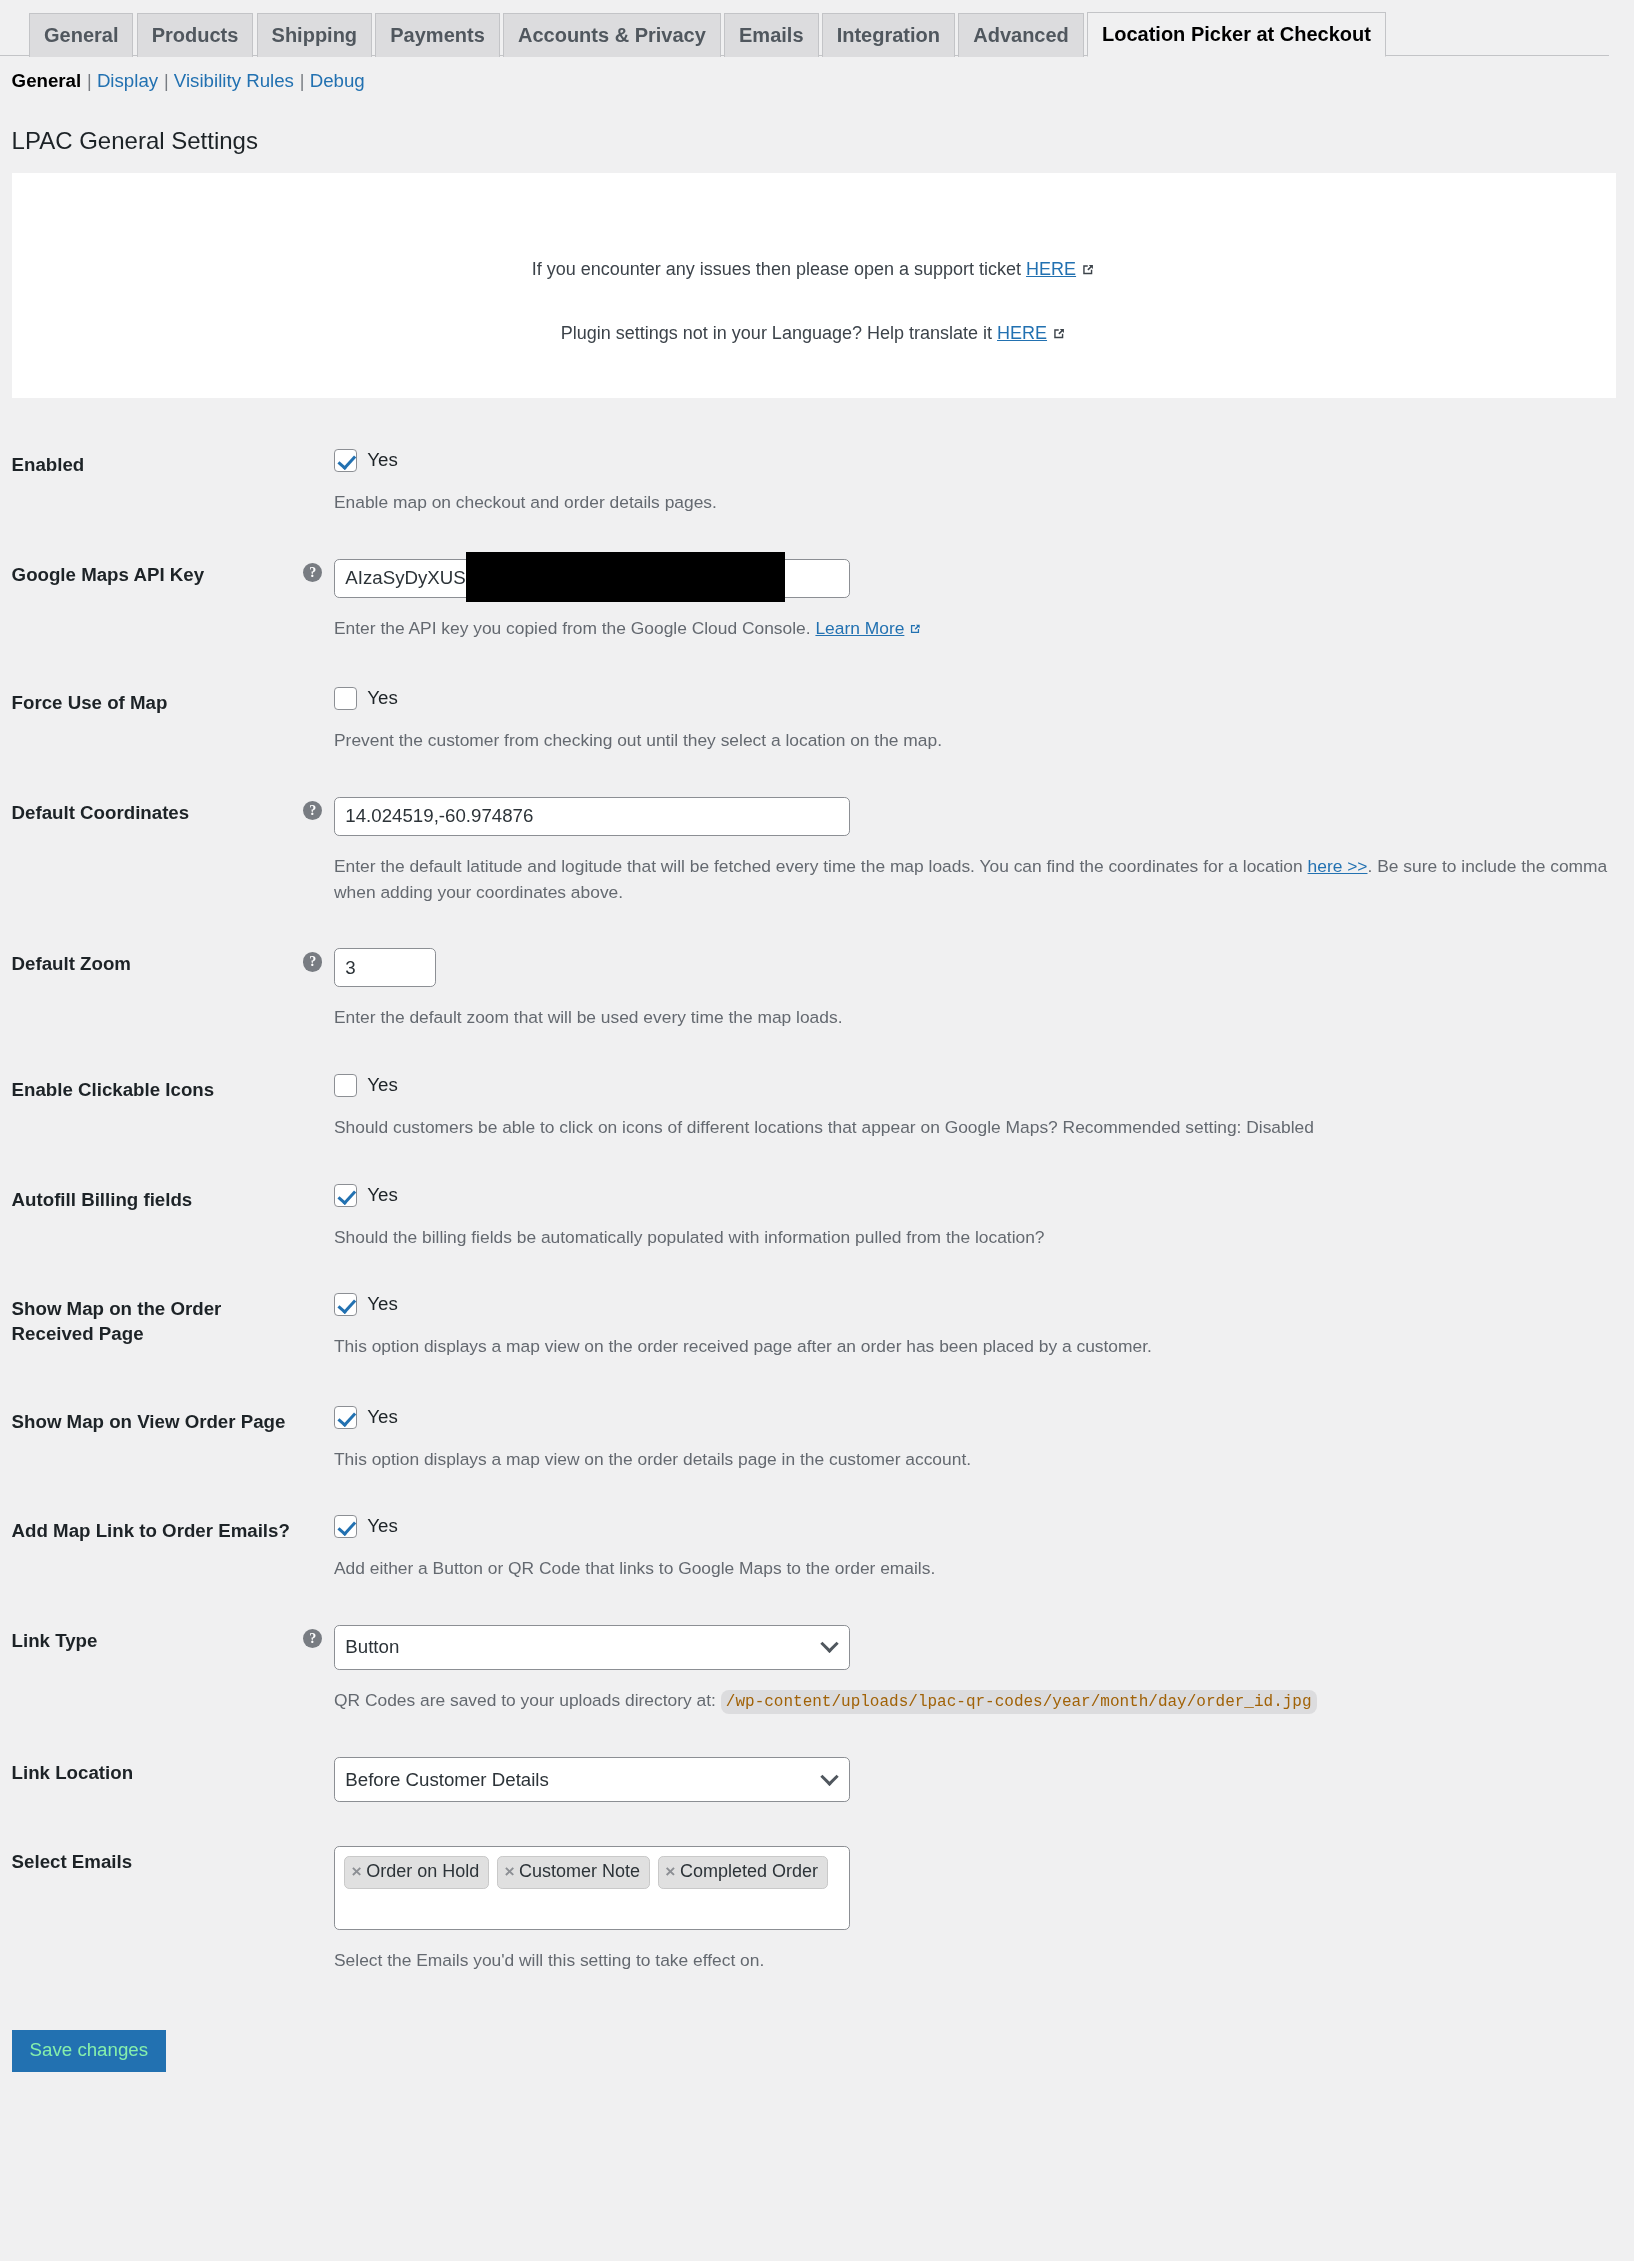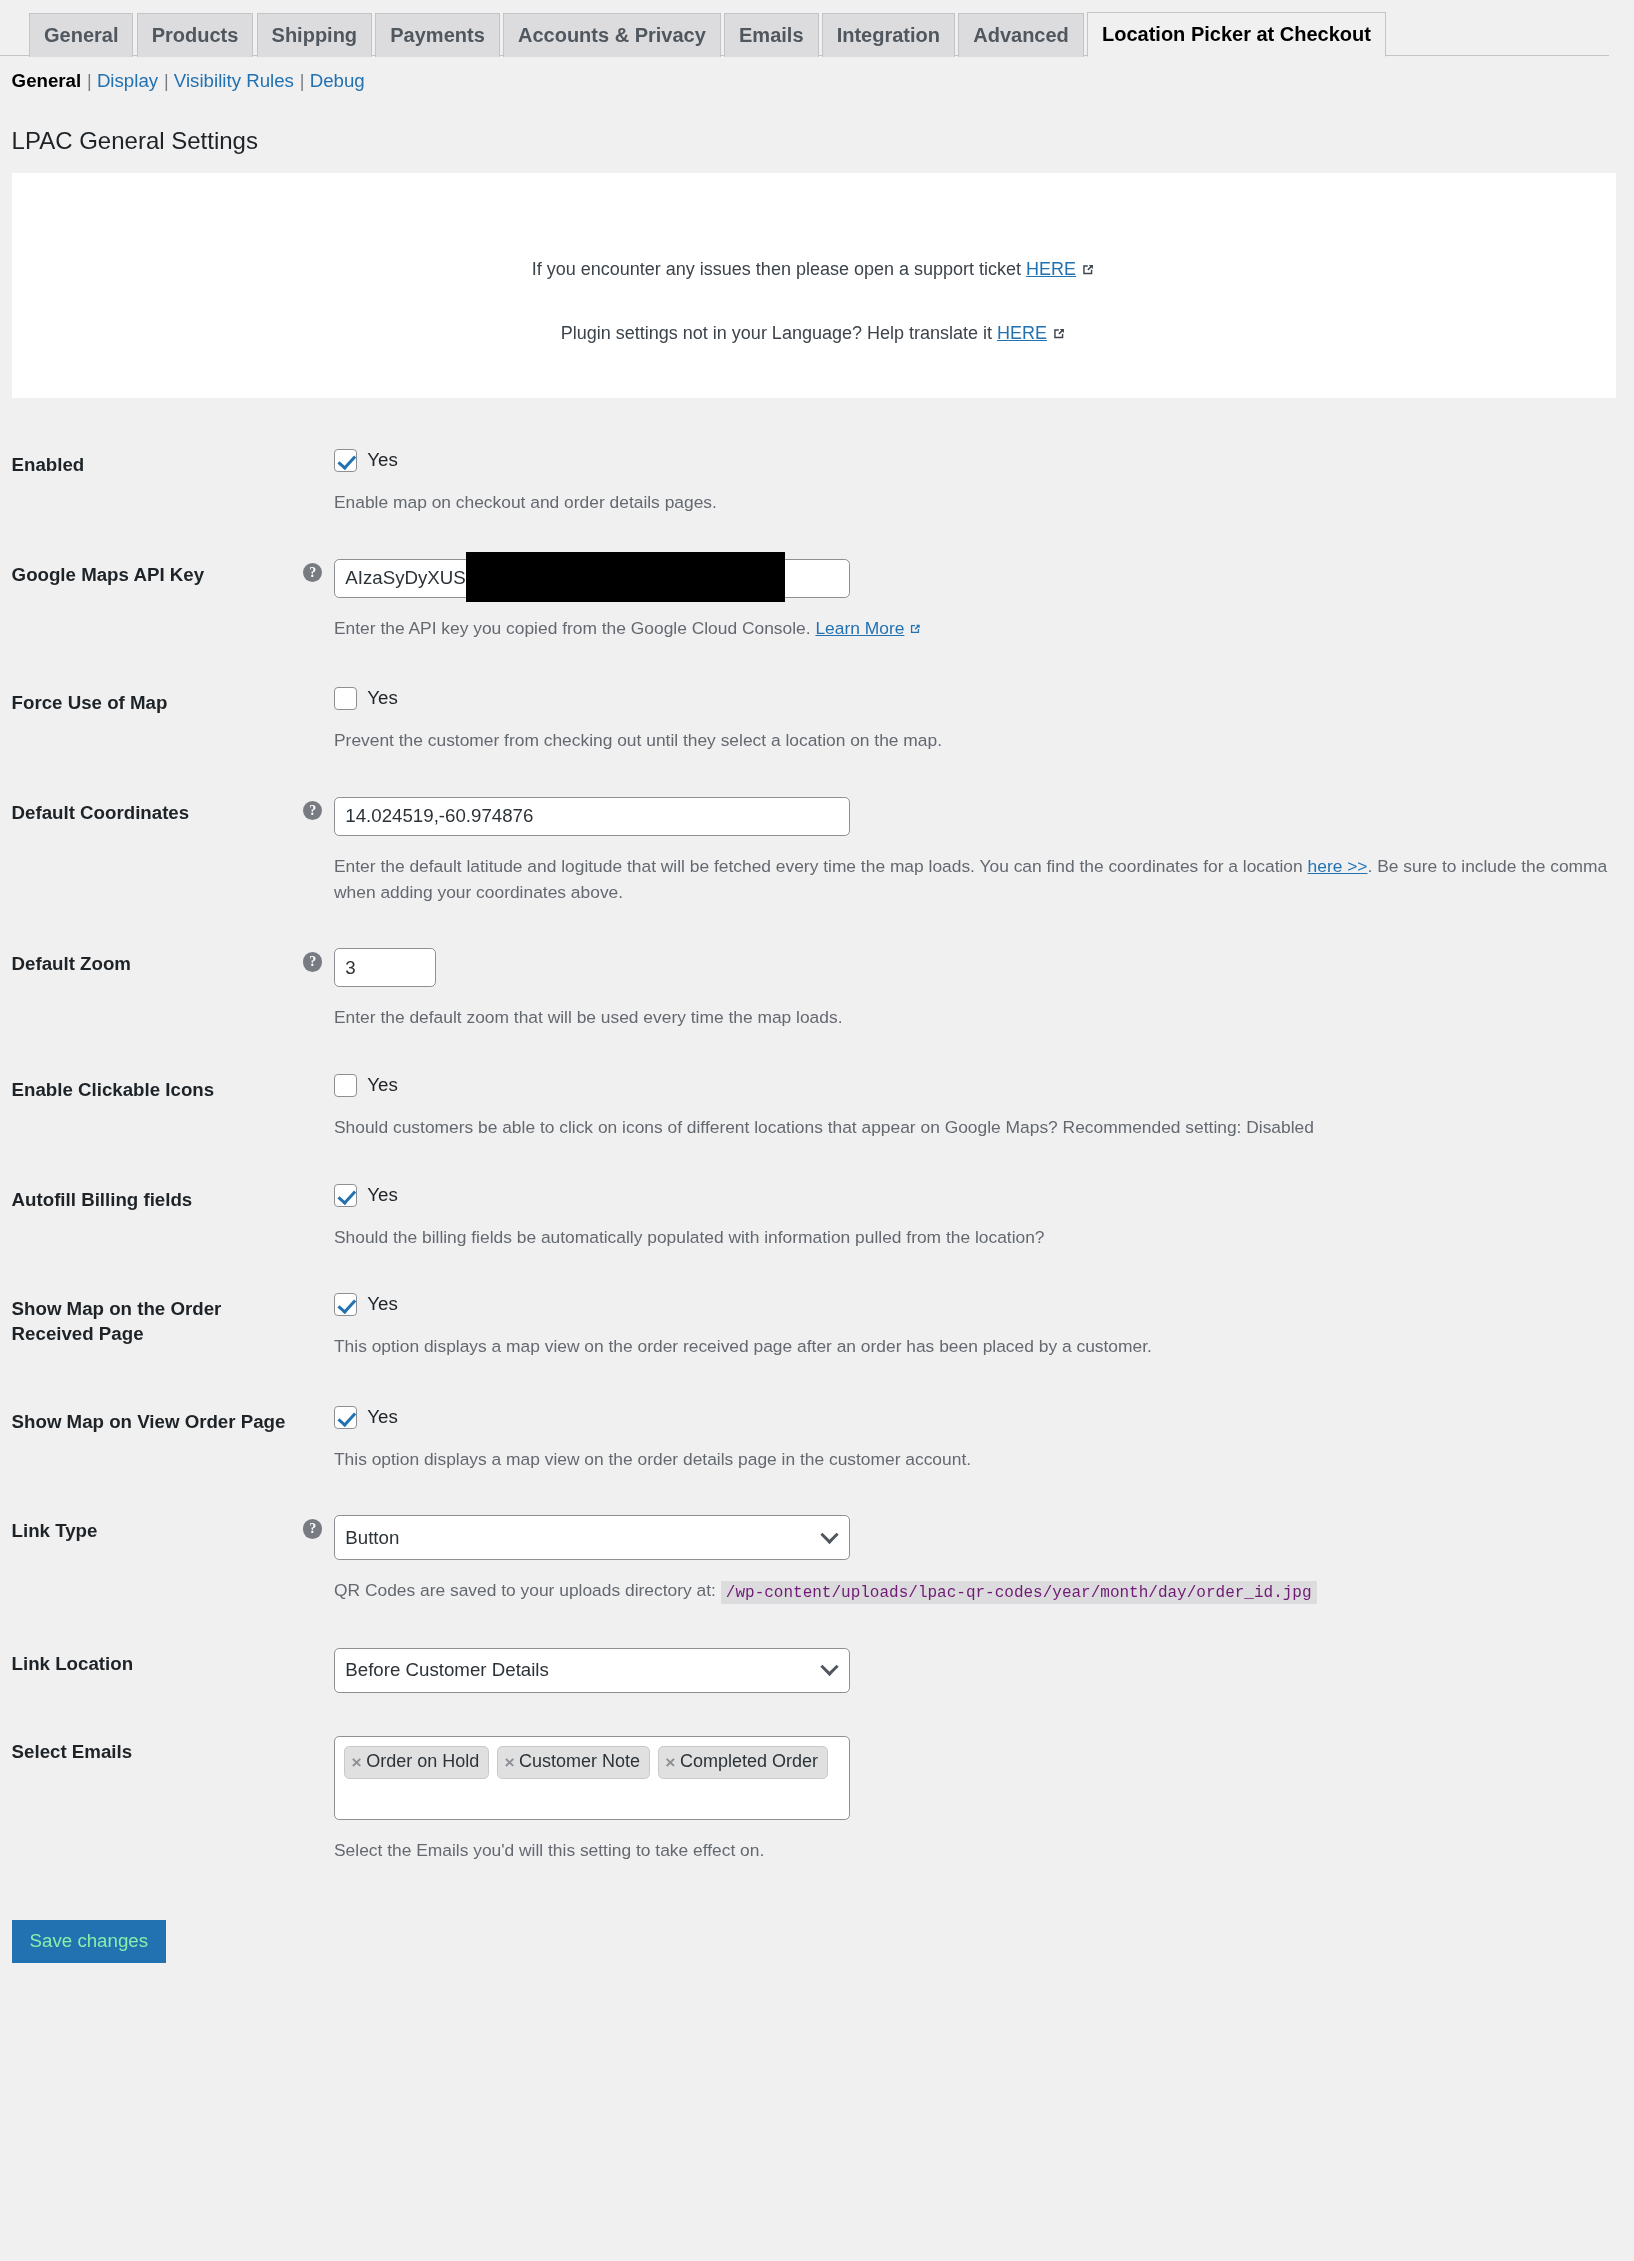--- a/index.html
+++ b/index.html
@@ -253,24 +253,24 @@
     font-size: 17.4px;
     color: #646970;
     margin: 17px 0 0 0;
     line-height: 1.5;
     max-width: 1290px;
   }
   .description a { color: #2271b1; text-decoration: underline; }
   .description code {
     font-family: "Liberation Mono", monospace;
     background: #dcdcde;
-    color: #701a75;
+    color: #a16207;
     padding: 2.6px 5.2px;
     font-size: 16px;
-    border-radius: 1px;
+    border-radius: 8px;
   }
 
   
   .ext-icon {
     display: inline-block;
     vertical-align: -2.6px;
     margin-left: 3.9px;
   }
 
   
@@ -480,20 +480,35 @@
               <label class="cbwrap">
                 <span class="cb checked"></span>
                 <span class="cb-label">Yes</span>
               </label>
               <p class="description">This option displays a map view on the order details page in the customer account.</p>
             </div>
           </div>
         </td>
       </tr>
 
+      <tr>
+        <th>Add Map Link to Order Emails?</th>
+        <td>
+          <div class="field-row">
+            <div class="tip-slot"></div>
+            <div>
+              <label class="cbwrap">
+                <span class="cb checked"></span>
+                <span class="cb-label">Yes</span>
+              </label>
+              <p class="description">Add either a Button or QR Code that links to Google Maps to the order emails.</p>
+            </div>
+          </div>
+        </td>
+      </tr>
 
       <tr>
         <th>Link Type</th>
         <td>
           <div class="field-row">
             <div class="tip-slot">
               <span class="woocommerce-help-tip">?</span>
             </div>
             <div>
               <div class="sel">

